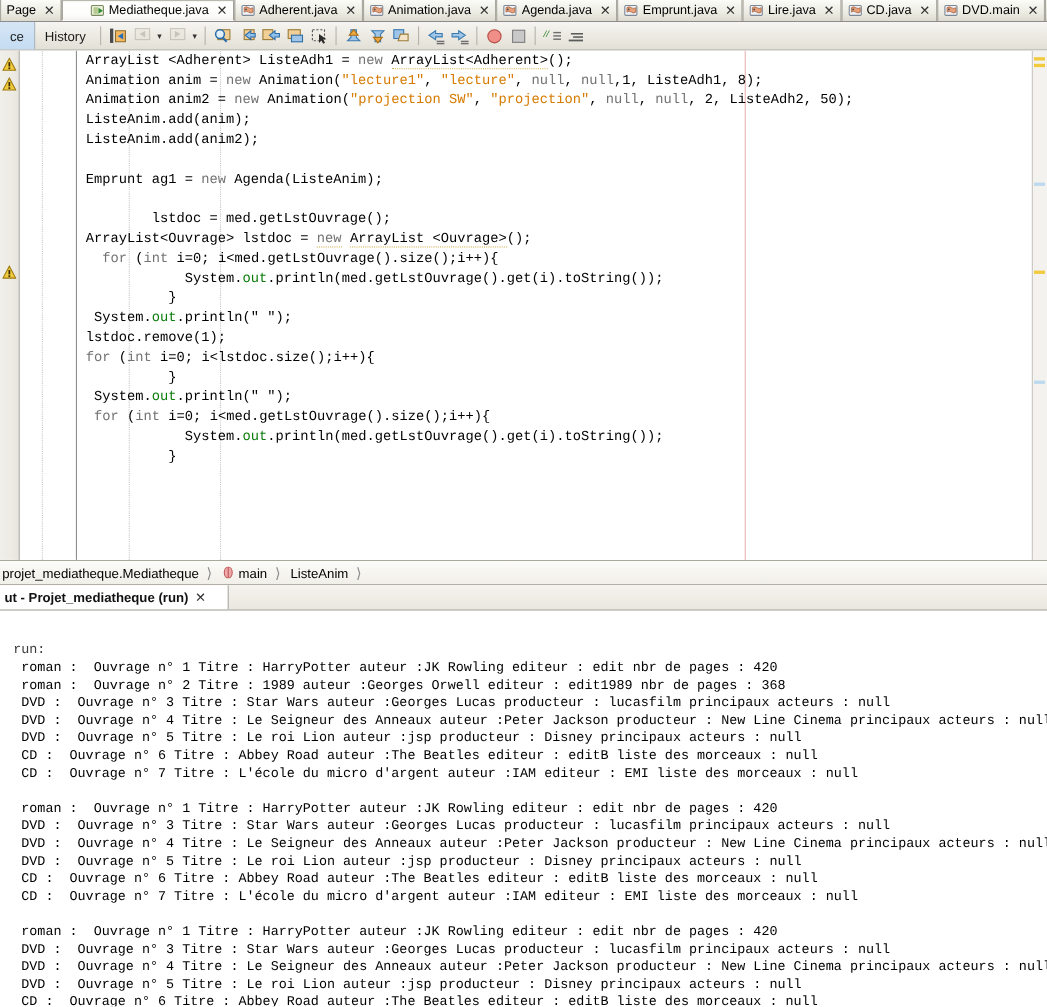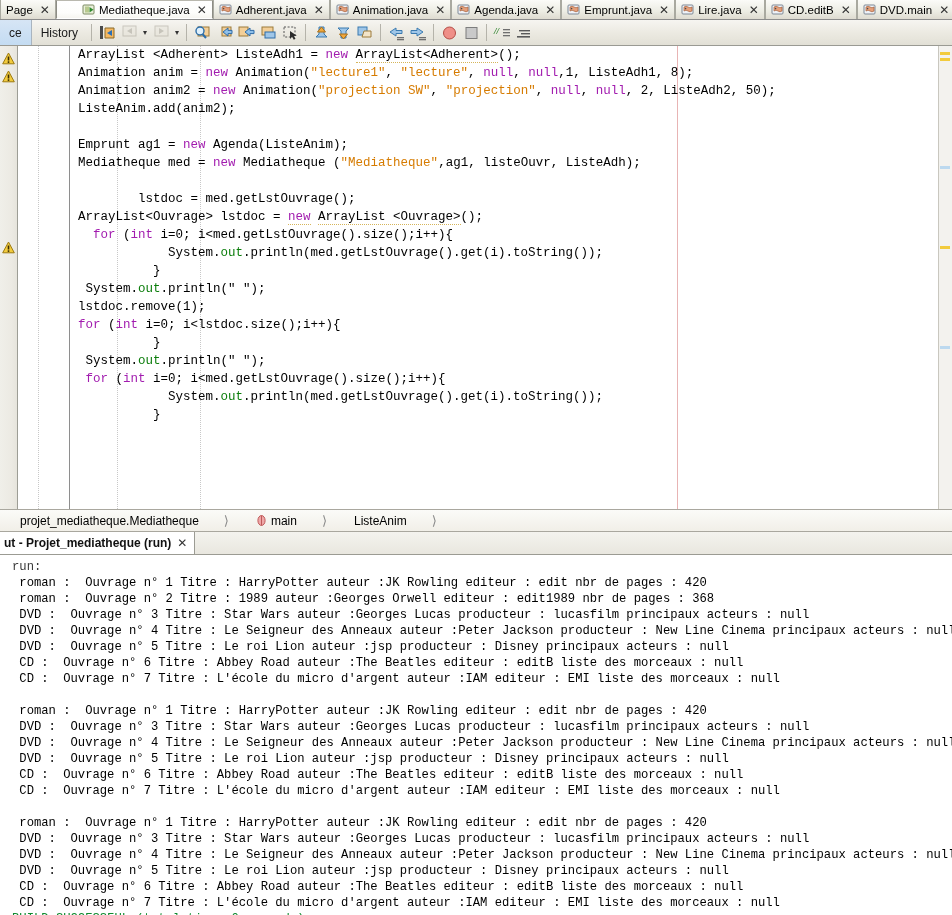--- a/index.html
+++ b/index.html
@@ -80,58 +80,59 @@
     position:relative;flex:1 1 auto;overflow:hidden;background:#ffffff;
     font-family:"Liberation Mono","DejaVu Sans Mono",monospace;
     font-size:12.5px;line-height:18px;
   }
   .guide{position:absolute;top:0;bottom:0;width:1px;}
   .guide.dot{border-left:1px dotted #c8c8c8;}
   .guide.solid{background:#9a9a9a;}
   .guide.margin{background:#e8b4b4;}
   .codelines{position:absolute;left:0;top:0;right:0;}
   .cl{height:18px;white-space:pre;}
-  .k{color:#a21caf;font-weight:normal;}
+  .k{color:#737373;font-weight:normal;}
   .s{color:#d67b00;}
   .f{color:#0b7d0b;}
   .u{border-bottom:1px dotted #d6b55a;}
   .pl{color:#000;}
 
   
   .breadcrumb{
     flex:0 0 21px;height:21px;
     background:linear-gradient(to bottom,#fbfbf8 0%,#f1efe8 100%);
     border-top:1px solid #a9a79e;border-bottom:1px solid #a9a79e;
     display:flex;align-items:center;white-space:nowrap;overflow:hidden;
     font-size:12px;padding-left:0px;
   }
-  .bc-item{display:flex;align-items:center;gap:4px;padding:0 20px;}
+  .bc-item{display:flex;align-items:center;gap:4px;padding:0 2px;}
   .bc-sep{color:#8a8a8a;font-size:13px;margin:0 7px 0 5px;}
   .bc-dot{width:11px;height:11px;flex:0 0 11px;}
 
   
   .outwin{flex:0 0 auto;display:flex;flex-direction:column;background:#fff;}
   .outtabs{
     height:22px;flex:0 0 22px;display:flex;align-items:flex-end;
     background:linear-gradient(to bottom,#f2f1ec 0%,#e6e4db 100%);
     border-bottom:1px solid #9b9b93;white-space:nowrap;overflow:hidden;
   }
   .otab{
     height:22px;box-sizing:border-box;display:flex;align-items:center;gap:6px;
-    padding:0 7px 0 4px;font-size:12px;font-weight:bold;color:#111;
+    padding:0 20px 0 4px;font-size:12px;font-weight:bold;color:#111;
     background:#ffffff;border-right:1px solid #9b9b93;
   }
   .otab .cls{font-weight:normal;font-size:12px;color:#333;}
   .otab-filler{flex:1 1 auto;height:22px;
     background:linear-gradient(to bottom,#f4f3ee 0%,#e9e7df 100%);}
   .outbody{
     flex:1 1 auto;background:#ffffff;overflow:hidden;position:relative;
     font-family:"Liberation Mono","DejaVu Sans Mono",monospace;
     font-size:12.2px;line-height:16px;
     padding:4px 0 0 12px;
+    margin-top:24px;
   }
   .ol{height:16px;white-space:pre;color:#000;}
   .ol.green{color:#0f8a2f;}
   .ol.gray{color:#3a3a3a;}
 </style>
 </head>
 <body>
 
 <div class="app">
 
@@ -207,21 +208,21 @@
         <span class="cls">✕</span>
       </div>
       <div class="etab">
         <span class="jicon">
           <svg width="13" height="13" viewBox="0 0 13 13">
             <rect x="1" y="2" width="11" height="9" rx="1" fill="#eef2f8" stroke="#7d8794"></rect>
             <path d="M3 4 q2 -1.6 4 0 q2 1.6 4 0 v4 q-2 1.6 -4 0 q-2 -1.6 -4 0 z" fill="#e6a07a" stroke="#a8603a" stroke-width="0.7"></path>
             <circle cx="4.6" cy="5.6" r="0.8" fill="#4a4a4a"></circle>
           </svg>
         </span>
-        <span class="etab-label">CD.editB</span>
+        <span class="etab-label">CD.java</span>
         <span class="cls">✕</span>
       </div>
       <div class="etab">
         <span class="jicon">
           <svg width="13" height="13" viewBox="0 0 13 13">
             <rect x="1" y="2" width="11" height="9" rx="1" fill="#eef2f8" stroke="#7d8794"></rect>
             <path d="M3 4 q2 -1.6 4 0 q2 1.6 4 0 v4 q-2 1.6 -4 0 q-2 -1.6 -4 0 z" fill="#e6a07a" stroke="#a8603a" stroke-width="0.7"></path>
             <circle cx="4.6" cy="5.6" r="0.8" fill="#4a4a4a"></circle>
           </svg>
         </span>
@@ -408,24 +409,24 @@
     <div class="codepane">
       <div class="guide dot" style="left:20px;"></div>
       <div class="guide solid" style="left:51px;background:#8e8e8e;"></div>
       <div class="guide dot" style="left:99px;"></div>
       <div class="guide dot" style="left:182px;"></div>
       <div class="guide margin" style="left:659px;"></div>
       <div class="codelines" id="codelines">
           <div class="cl"><span class="pl">        ArrayList &lt;Adherent&gt; ListeAdh1 = </span><span class="k">new</span><span class="pl"> </span><span class="u">ArrayList&lt;Adherent&gt;</span><span class="pl">();</span></div>
           <div class="cl"><span class="pl">        Animation anim = </span><span class="k">new</span><span class="pl"> Animation(</span><span class="s">"lecture1"</span><span class="pl">, </span><span class="s">"lecture"</span><span class="pl">, </span><span class="k">null</span><span class="pl">, </span><span class="k">null</span><span class="pl">,1, ListeAdh1, 8);</span></div>
           <div class="cl"><span class="pl">        Animation anim2 = </span><span class="k">new</span><span class="pl"> Animation(</span><span class="s">"projection SW"</span><span class="pl">, </span><span class="s">"projection"</span><span class="pl">, </span><span class="k">null</span><span class="pl">, </span><span class="k">null</span><span class="pl">, 2, ListeAdh2, 50);</span></div>
+          <div class="cl"><span class="pl">        ListeAnim.add(anim);</span></div>
           <div class="cl"><span class="pl">        ListeAnim.add(anim2);</span></div>
           <div class="cl"><span class="pl"></span></div>
           <div class="cl"><span class="pl">        Emprunt ag1 = </span><span class="k">new</span><span class="pl"> Agenda(ListeAnim);</span></div>
-          <div class="cl"><span class="pl">        Mediatheque med = </span><span class="k">new</span><span class="pl"> Mediatheque (</span><span class="s">"Mediatheque"</span><span class="pl">,ag1, listeOuvr, ListeAdh);</span></div>
           <div class="cl"><span class="pl"></span></div>
           <div class="cl"><span class="pl">                lstdoc = med.getLstOuvrage();</span></div>
           <div class="cl"><span class="pl">        ArrayList&lt;Ouvrage&gt; lstdoc = </span><span class="k u">new</span><span class="pl"> </span><span class="u">ArrayList &lt;Ouvrage&gt;</span><span class="pl">();</span></div>
           <div class="cl"><span class="pl">          </span><span class="k">for</span><span class="pl"> (</span><span class="k">int</span><span class="pl"> i=0; i&lt;med.getLstOuvrage().size();i++){</span></div>
           <div class="cl"><span class="pl">                    System.</span><span class="f">out</span><span class="pl">.println(med.getLstOuvrage().get(i).toString());</span></div>
           <div class="cl"><span class="pl">                  }</span></div>
           <div class="cl"><span class="pl">         System.</span><span class="f">out</span><span class="pl">.println(" ");</span></div>
           <div class="cl"><span class="pl">        lstdoc.remove(1);</span></div>
           <div class="cl"><span class="pl">        </span><span class="k">for</span><span class="pl"> (</span><span class="k">int</span><span class="pl"> i=0; i&lt;lstdoc.size();i++){</span></div>
           <div class="cl"><span class="pl">                  }</span></div>

